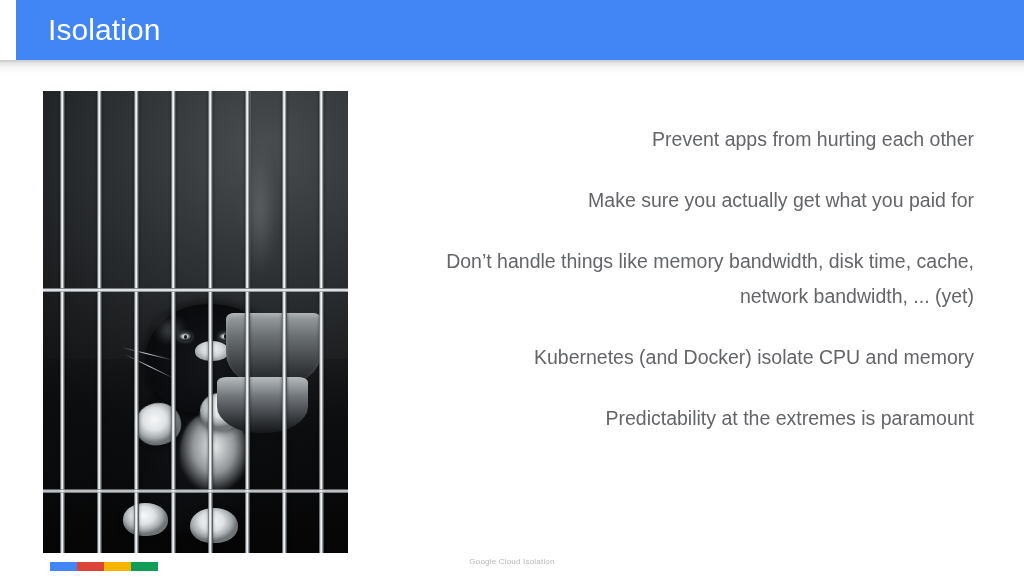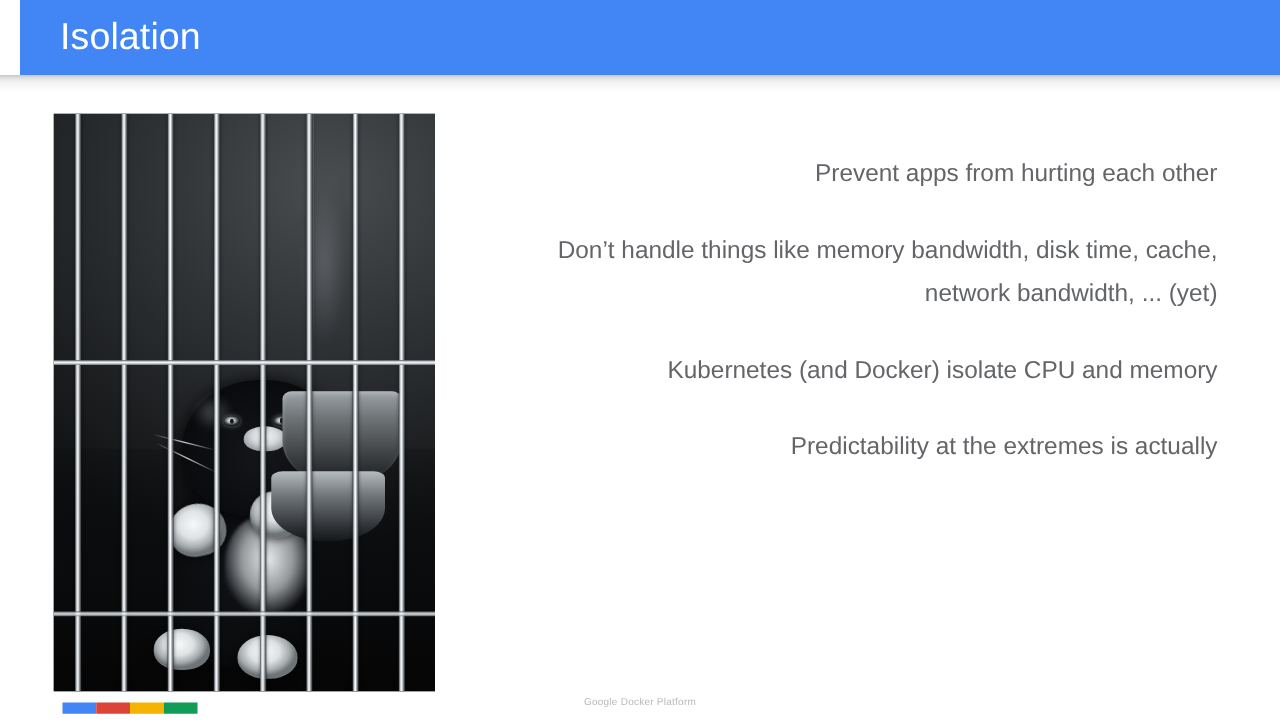--- a/index.html
+++ b/index.html
@@ -309,26 +309,27 @@
       <div class="bar-v" style="left:202px;"></div>
       <div class="bar-v" style="left:239px;"></div>
       <div class="bar-v" style="left:276px;"></div>
       <div class="bar-h" style="top:197px;"></div>
       <div class="bar-h" style="top:398px; opacity:0.85;"></div>
     </div>
   </div>
 
   <div class="body-copy">
     <p class="para" style="color: rgb(99, 101, 104);">Prevent apps from hurting each other</p>
+    <p class="para" style="color: rgb(99, 101, 104);">Make sure you actually get what you paid for</p>
     <p class="para" style="color: rgb(99, 101, 104);">Don’t handle things like memory bandwidth, disk time, cache, network bandwidth, ... (yet)</p>
     <p class="para" style="color: rgb(99, 101, 104);">Kubernetes (and Docker) isolate CPU and memory</p>
-    <p class="para spaced-top" style="color: rgb(99, 101, 104);">Predictability at the extremes is actually</p>
+    <p class="para spaced-top" style="color: rgb(99, 101, 104);">Predictability at the extremes is paramount</p>
   </div>
 
   <div class="gcp-bar">
     <span style="background: rgb(66, 133, 244);"></span>
     <span style="background: rgb(219, 68, 55);"></span>
     <span style="background: rgb(244, 180, 0);"></span>
     <span style="background: rgb(15, 157, 88);"></span>
   </div>
-  <div class="footer-label">Google Docker Platform</div>
+  <div class="footer-label">Google Cloud Isolation</div>
 
 </div>
 
 </body></html>

